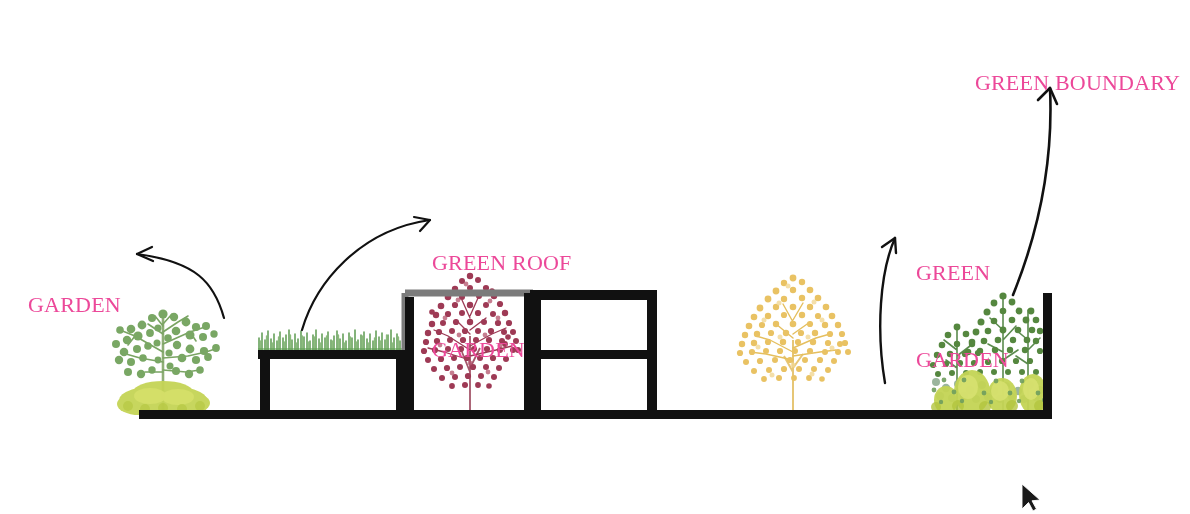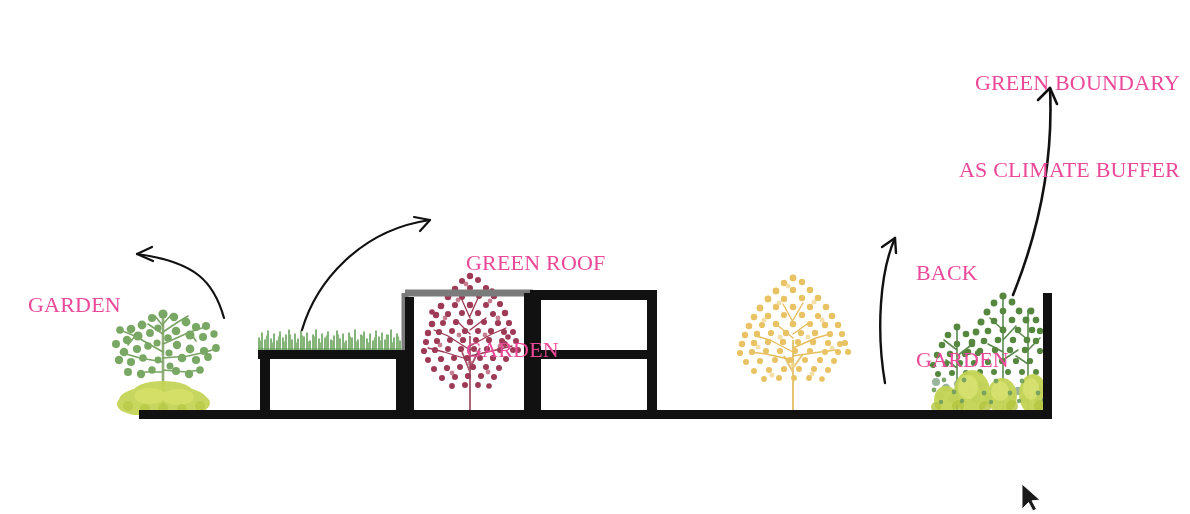--- a/index.html
+++ b/index.html
@@ -31,21 +31,21 @@
     font-family: Liberation Serif, serif;
     font-size: 22px;
     line-height: 29px;
     letter-spacing: 0.2px;
     color: #ec4899;
     white-space: pre;
     user-select: none;
   }
   .annotation .ln { display: block; }
   #lbl-front-garden   { left: 28px;  top: 232px; }
-  #lbl-green-roof     { left: 466px; top: 190px; }
+  #lbl-green-roof     { left: 432px; top: 190px; }
   #lbl-back-garden    { left: 916px; top: 200px; }
   #lbl-boundary-top   { left: 958px; top: 10px;  text-align: right; width: 222px; }
   #lbl-boundary-bot   { left: 790px; top: 448px; }
   .cut-top {
     position: absolute;
     top: 0px;
     left: 30px;
     height: 5px;
     width: 220px;
     overflow: hidden;
@@ -557,27 +557,26 @@
   <div class="annotation" id="lbl-front-garden">
     <span class="ln">GARDEN</span>
   </div>
 
   <div class="annotation" id="lbl-green-roof">
     <span class="ln">GREEN ROOF</span>
     <span class="ln">GARDEN</span>
   </div>
 
   <div class="annotation" id="lbl-back-garden">
-    <span class="ln">BACK</span>
+    <span class="ln">GREEN</span>
     <span class="ln">GARDEN</span>
   </div>
 
   <div class="annotation" id="lbl-boundary-top">
     <span class="ln">GREEN BOUNDARY</span>
-    <span class="ln">AS CLIMATE BUFFER</span>
   </div>
 
   <div class="annotation" id="lbl-boundary-bot">
     <span class="ln">GREEN BOUNDARY</span>
     
   </div>
 
 </div>
 
 </body></html>

